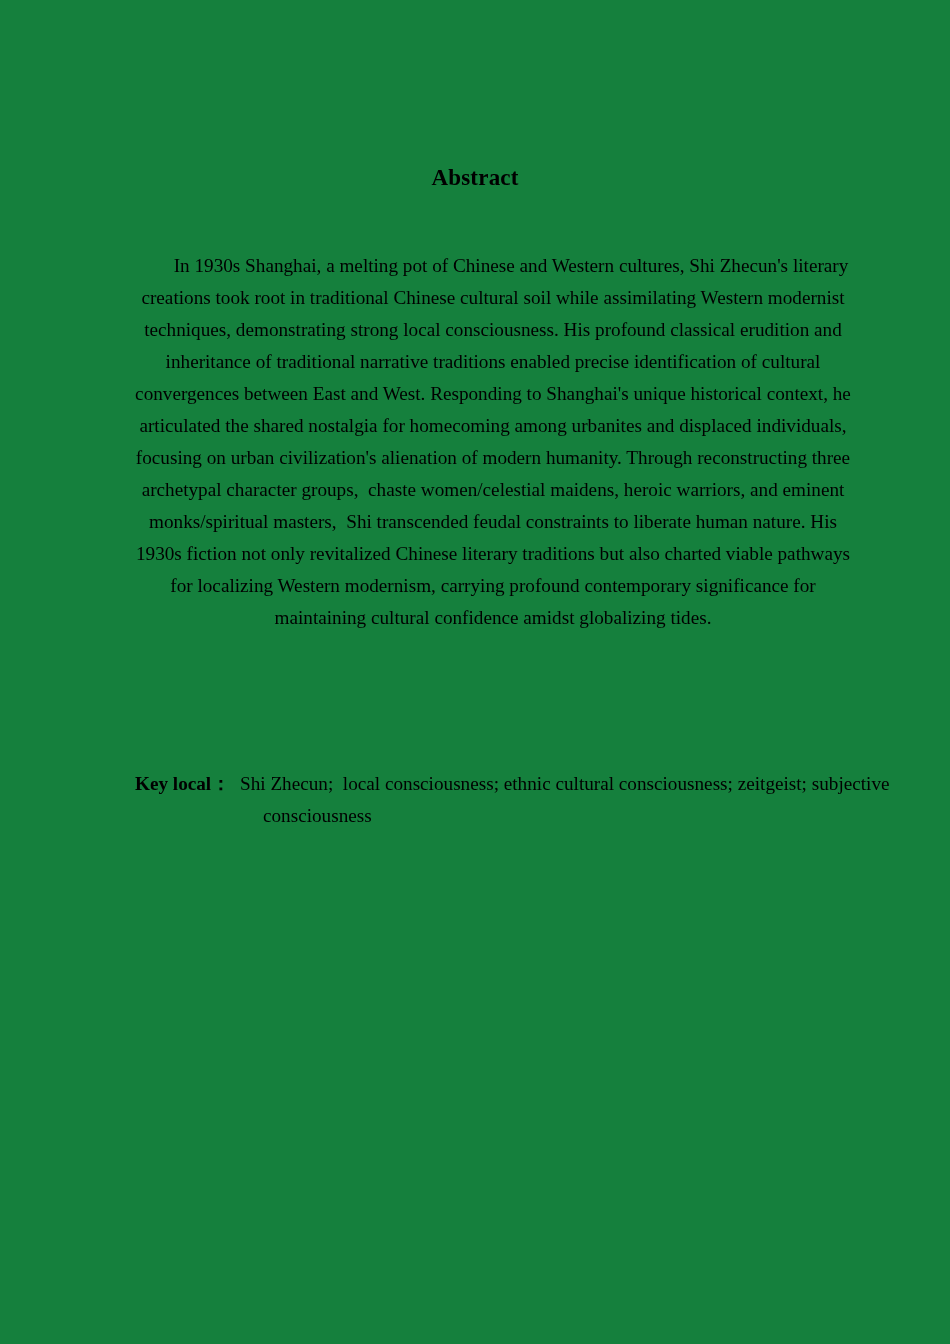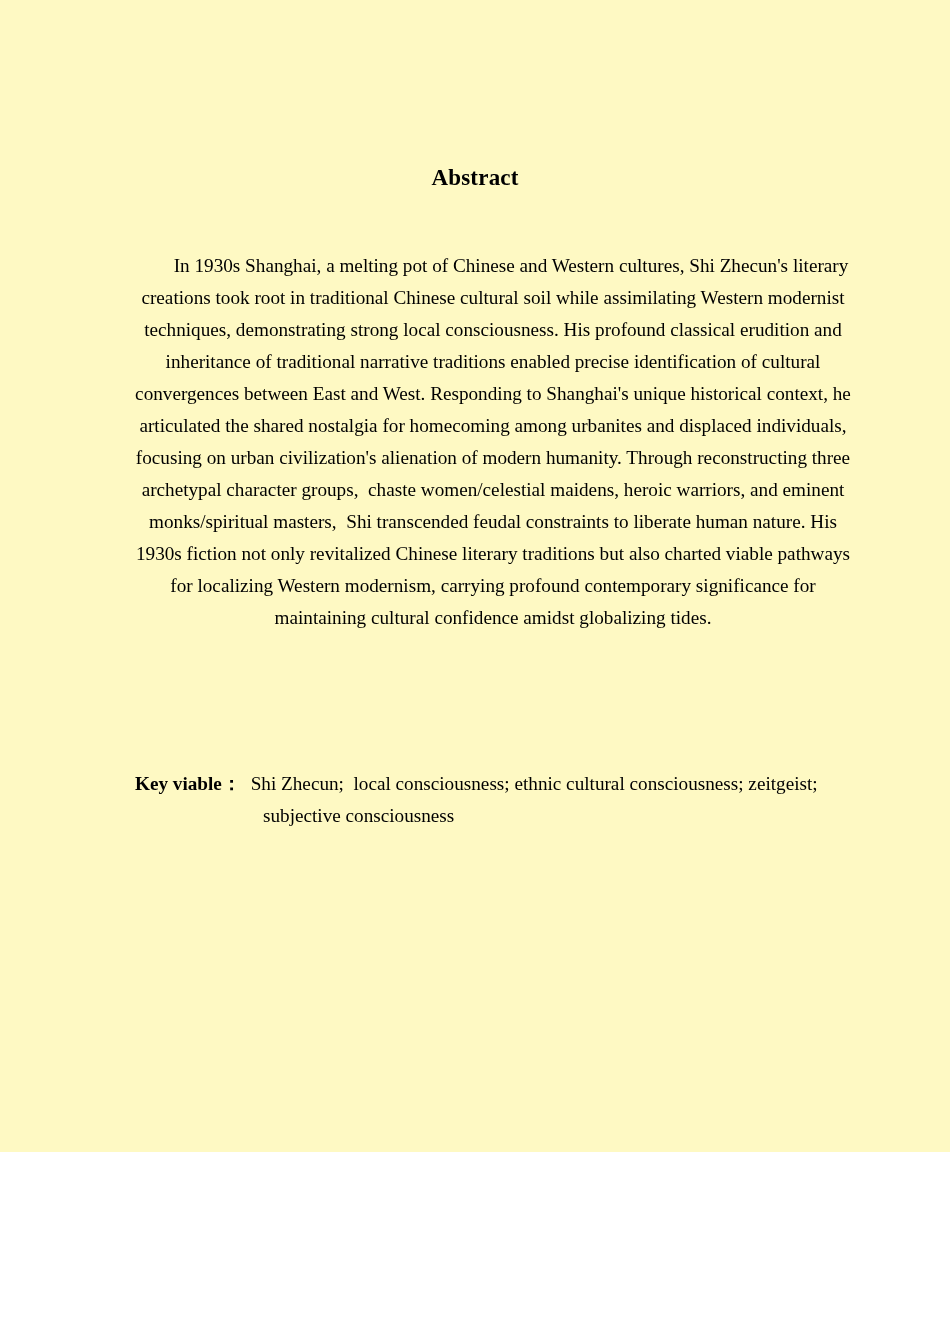--- a/index.html
+++ b/index.html
@@ -13,22 +13,22 @@
     height: 1344px;
     font-family: "Liberation Serif", "DejaVu Serif", serif;
     color: #000000;
     -webkit-font-smoothing: antialiased;
     overflow: hidden;
   }
 
   .page {
     position: relative;
     width: 950px;
-    height: 1152px;
-    background: #fef9c3;
+    height: 1344px;
+    background: #15803d;
     box-sizing: border-box;
   }
 
   
   .doc-title {
     position: absolute;
     left: 0;
     top: 163px;
     width: 950px;
     text-align: center;
@@ -94,16 +94,16 @@
 
 <div class="page">
 
   <h1 class="doc-title">Abstract</h1>
 
   <div class="abstract-block">
     <p class="abstract-paragraph">In 1930s Shanghai, a melting pot of Chinese and Western cultures, Shi Zhecun's literary creations took root in traditional Chinese cultural soil while assimilating Western modernist techniques, demonstrating strong local consciousness. His profound classical erudition and inheritance of traditional narrative traditions enabled precise identification of cultural convergences between East and West. Responding to Shanghai's unique historical context, he articulated the shared nostalgia for homecoming among urbanites and displaced individuals, focusing on urban civilization's alienation of modern humanity. Through reconstructing three archetypal character groups,  chaste women/celestial maidens, heroic warriors, and eminent monks/spiritual masters,  Shi transcended feudal constraints to liberate human nature. His 1930s fiction not only revitalized Chinese literary traditions but also charted viable pathways for localizing Western modernism, carrying profound contemporary significance for maintaining cultural confidence amidst globalizing tides.</p>
   </div>
 
   <div class="keywords-block">
-    <p class="keywords-line"><span class="keywords-label">Key viable</span><span class="keywords-colon">：</span><span class="keywords-values">  Shi Zhecun;  local consciousness; ethnic cultural consciousness; zeitgeist; subjective consciousness</span></p>
+    <p class="keywords-line"><span class="keywords-label">Key local</span><span class="keywords-colon">：</span><span class="keywords-values">  Shi Zhecun;  local consciousness; ethnic cultural consciousness; zeitgeist; subjective consciousness</span></p>
   </div>
 
 </div>
 
 </body></html>

